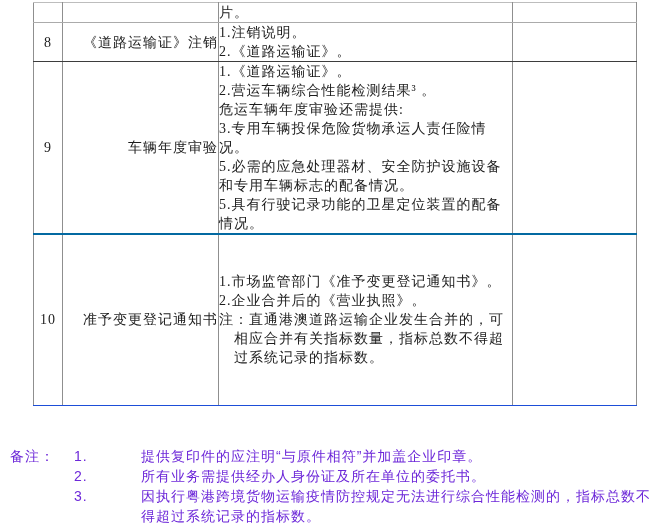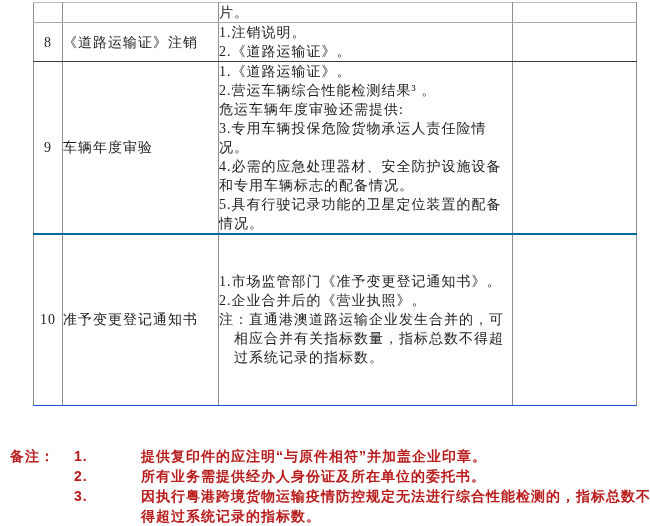--- a/index.html
+++ b/index.html
@@ -26,31 +26,31 @@
   tr.row-8 td{border-bottom:1px solid #3d3d3d;}
   tr.row-9 td{border-bottom:2px solid #0369a1;}
   tr.row-10 td{border-bottom:1px solid #1d4ed8;}
 
   tr.row-partial{height:20px;}
   tr.row-8{height:39px;}
   tr.row-9{height:172px;}
   tr.row-10{height:171px;}
 
   td.c-no{text-align:center;}
-  td.c-item{text-align:left;padding:0 4px;}
+  td.c-item{text-align:right;padding:0 4px;}
   td.c-mat{text-align:left;padding:0 3px;}
   td.c-mat .mat-line{display:block;}
   td.c-mat .mat-line.hanging{padding-left:15px;text-indent:-15px;}
 
   
   .remarks{
     position:absolute;left:10px;top:446px;width:632px;
     font-family:"Liberation Sans","DejaVu Sans",sans-serif;
-    font-weight:bold;font-size:14px;line-height:20px;letter-spacing:1px;
-    color:#b91c1c;
+    font-weight:normal;font-size:14px;line-height:20px;letter-spacing:1px;
+    color:#6d28d9;
     display:flex;flex-direction:row;
   }
   .remarks-label{width:64px;flex:0 0 64px;}
   .remarks-items{flex:1;}
   .remark-item{display:flex;flex-direction:row;}
   .remark-no{width:31px;flex:0 0 31px;}
   .remark-text{width:512px;flex:0 0 512px;margin-left:36px;}
 </style>
 </head>
 <body>
@@ -86,21 +86,21 @@
     </tr>
 
     <tr class="row-9">
       <td class="c-no">9</td>
       <td class="c-item">车辆年度审验</td>
       <td class="c-mat">
         <span class="mat-line">1.《道路运输证》。</span>
         <span class="mat-line">2.营运车辆综合性能检测结果³ 。</span>
         <span class="mat-line">危运车辆年度审验还需提供:</span>
         <span class="mat-line">3.专用车辆投保危险货物承运人责任险情况。</span>
-        <span class="mat-line">4.必需的应急处理器材、安全防护设施设备和专用车辆标志的配备情况。</span>
+        <span class="mat-line">5.必需的应急处理器材、安全防护设施设备和专用车辆标志的配备情况。</span>
         <span class="mat-line">5.具有行驶记录功能的卫星定位装置的配备情况。</span>
       </td>
       <td class="c-extra"></td>
     </tr>
 
     <tr class="row-10">
       <td class="c-no">10</td>
       <td class="c-item">准予变更登记通知书</td>
       <td class="c-mat">
         <span class="mat-line">1.市场监管部门《准予变更登记通知书》。</span>

